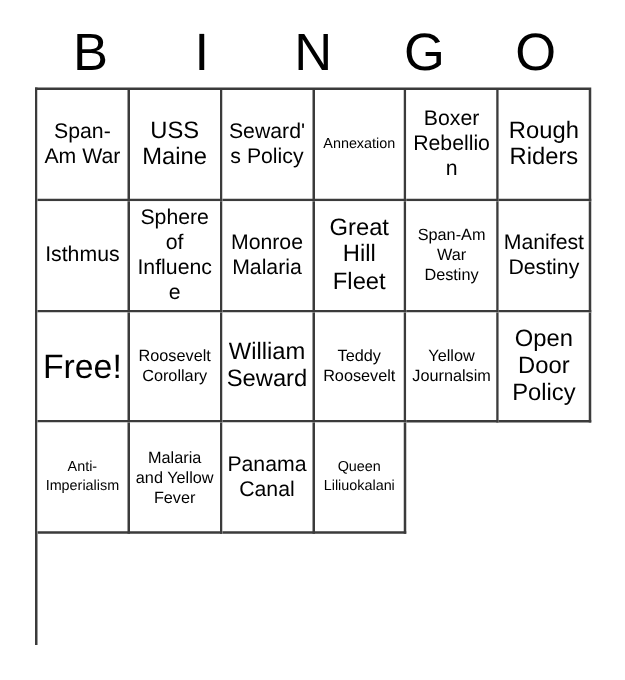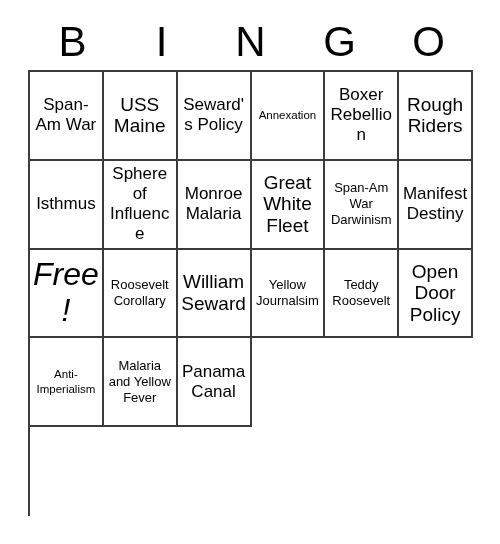--- a/index.html
+++ b/index.html
@@ -72,21 +72,21 @@
 
   .cell-text {
     display: block;
     width: 100%;
     color: #000000;
     line-height: 1.14;
     word-wrap: break-word;
   }
 
   
-  .sz-xl  { font-size: 32px; line-height: 1.12; font-style: italic; }
+  .sz-xl  { font-size: 27px; line-height: 1.12; }
   .sz-lg  { font-size: 19px; line-height: 1.14; }
   .sz-md  { font-size: 17px; line-height: 1.18; }
   .sz-sm  { font-size: 13px; line-height: 1.22; }
   .sz-xs  { font-size: 11.5px; line-height: 1.25; }
 </style>
 </head>
 <body>
 
 <div id="bingo-card">
 
@@ -122,53 +122,56 @@
     <div class="cell">
         <span class="cell-text sz-md">Isthmus</span>
       </div>
     <div class="cell">
         <span class="cell-text sz-md">Sphere of Influence</span>
       </div>
     <div class="cell">
         <span class="cell-text sz-md">Monroe Malaria</span>
       </div>
     <div class="cell">
-        <span class="cell-text sz-lg">Great White Fleet</span>
+        <span class="cell-text sz-lg">Great Hill Fleet</span>
       </div>
 
     <div class="cell">
-        <span class="cell-text sz-sm">Span-Am War Darwinism</span>
+        <span class="cell-text sz-sm">Span-Am War Destiny</span>
       </div>
     <div class="cell">
         <span class="cell-text sz-md">Manifest Destiny</span>
       </div>
     <div class="cell">
         <span class="cell-text sz-xl">Free!</span>
       </div>
     <div class="cell">
         <span class="cell-text sz-sm">Roosevelt Corollary</span>
       </div>
 
     <div class="cell">
         <span class="cell-text sz-lg">William Seward</span>
       </div>
     <div class="cell">
-        <span class="cell-text sz-sm">Yellow Journalsim</span>
+        <span class="cell-text sz-sm">Teddy Roosevelt</span>
       </div>
     <div class="cell">
-        <span class="cell-text sz-sm">Teddy Roosevelt</span>
+        <span class="cell-text sz-sm">Yellow Journalsim</span>
       </div>
 
     <div class="cell">
         <span class="cell-text sz-lg">Open Door Policy</span>
       </div>
     <div class="cell">
         <span class="cell-text sz-xs">Anti-Imperialism</span>
       </div>
     <div class="cell">
         <span class="cell-text sz-sm">Malaria and Yellow Fever</span>
       </div>
     <div class="cell">
         <span class="cell-text sz-md">Panama Canal</span>
       </div>
+    <div class="cell">
+        <span class="cell-text sz-xs">Queen Liliuokalani</span>
+      </div>
 
   </div>
 </div>
 
 </body></html>

